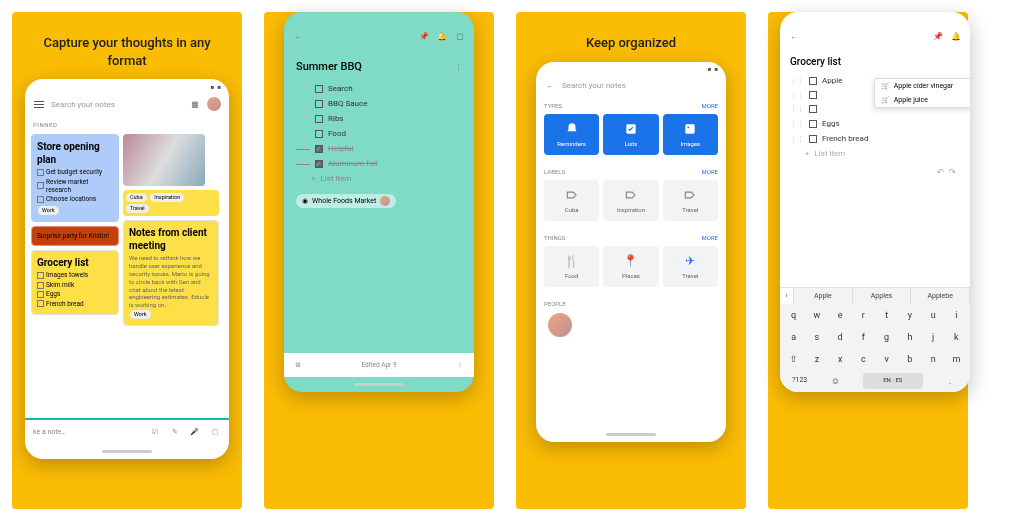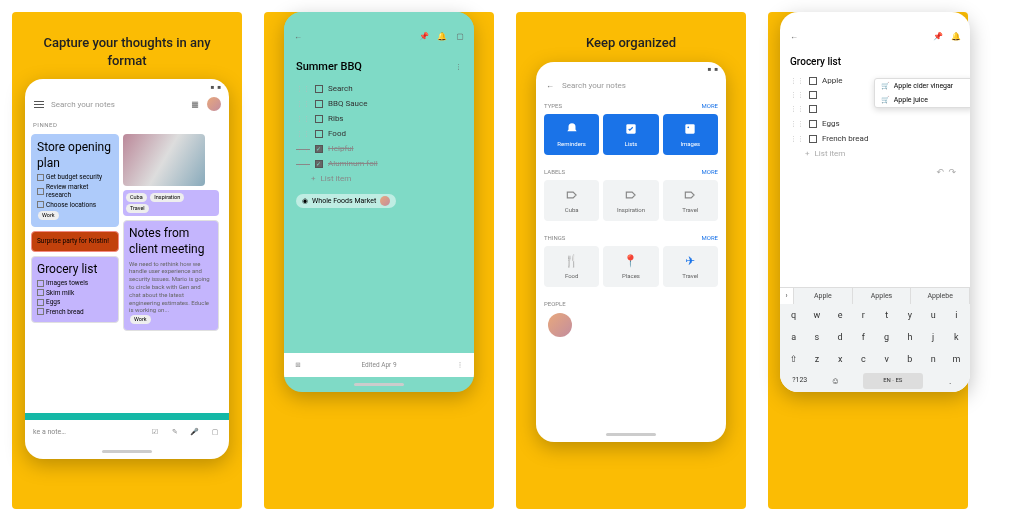--- a/index.html
+++ b/index.html
@@ -14,33 +14,33 @@
 .burger{display:flex;flex-direction:column;gap:2px}
 .burger span{width:10px;height:1px;background:#555}
 .search{flex:1;font-size:8px;color:#999}
 .avatar{width:14px;height:14px;border-radius:50%;background:linear-gradient(135deg,#e8a87c,#c38d9e)}
 .body{flex:1;overflow:hidden;font-size:7px;position:relative}
 .homebar{height:3px;width:50px;background:#ccc;border-radius:2px;margin:6px auto}
 
 
 .notes{padding:4px 6px;display:flex;flex-wrap:wrap;gap:4px}
 .sechdr{font-size:6px;color:#888;letter-spacing:.5px;width:100%;padding:2px 2px}
-.card{background:#c4b5fd;border:1px solid #e0e0e0;border-radius:4px;padding:5px;font-size:6.5px;line-height:1.3}
+.card{background:#fde047;border:1px solid #e0e0e0;border-radius:4px;padding:5px;font-size:6.5px;line-height:1.3}
 .card.blue{background:#aecbfa;border-color:#aecbfa}
 .card.red{background:#c2410c;border-color:#f28b82}
 .card.yel{background:#fff475;border-color:#fff475}
-.card h4{font-size:12px;font-weight:400;margin-bottom:2px}
+.card h4{font-size:10px;font-weight:700;margin-bottom:2px}
 .chk{display:flex;align-items:center;gap:2px;margin:1px 0}
 .chk::before{content:"";width:5px;height:5px;border:1px solid #777;flex-shrink:0}
 .imgcard{width:82px;height:52px;background:linear-gradient(120deg,#b89,#ddd,#8ab);border-radius:4px}
 .tag{display:inline-block;background:#eee;border-radius:8px;padding:1px 4px;font-size:5.5px;margin:1px}
 .col{display:flex;flex-direction:column;gap:4px}
 .col.l{width:88px}
 .col.r{width:96px}
-.bottombar{display:flex;align-items:center;padding:6px 8px;gap:8px;border-top:7px solid #14b8a6;font-size:7px;color:#888}
+.bottombar{display:flex;align-items:center;padding:6px 8px;gap:8px;border-top:2px solid #14b8a6;font-size:7px;color:#888}
 .bottombar .sp{flex:1}
 
 
 .mint{background:#7fdac6}
 .mint .topbar,.mint .statusbar{background:#7fdac6}
 .mint .body{padding:6px 12px}
 .ntitle{font-size:11px;font-weight:500;margin:8px 0}
 .litem{display:flex;align-items:center;gap:5px;padding:3px 0;font-size:8px;color:#333}
 .litem.done{color:#888;text-decoration:line-through}
 .grip{color:#bbb;font-size:7px}

